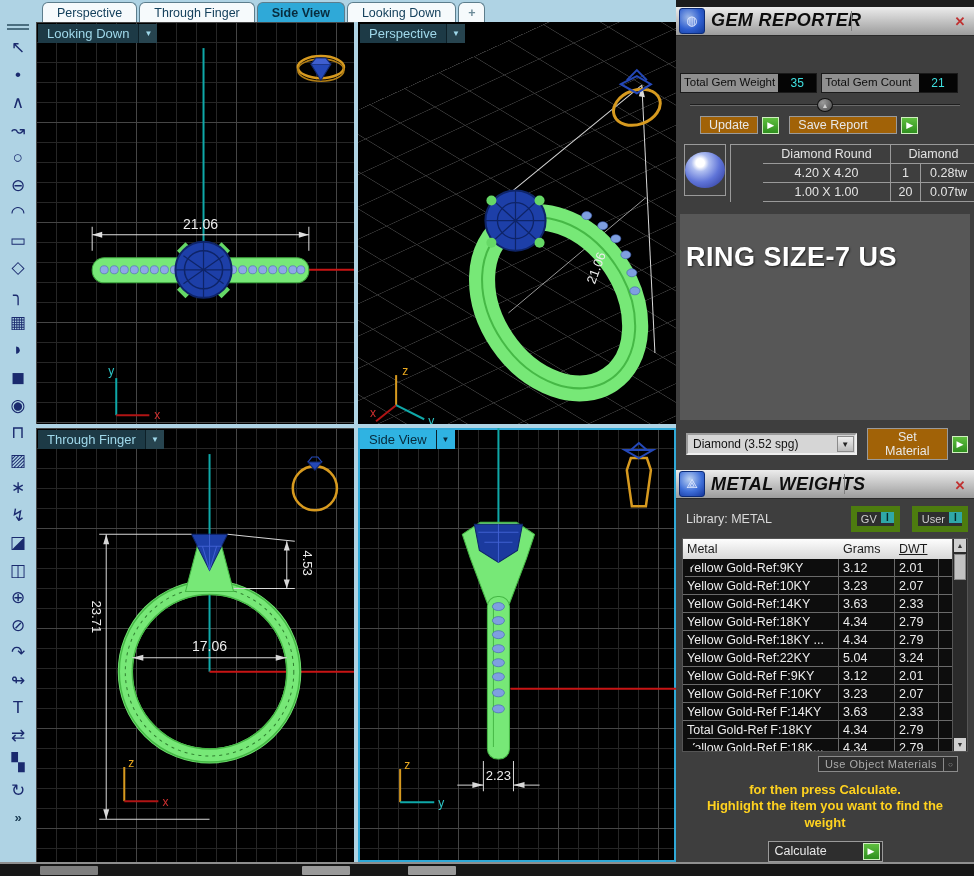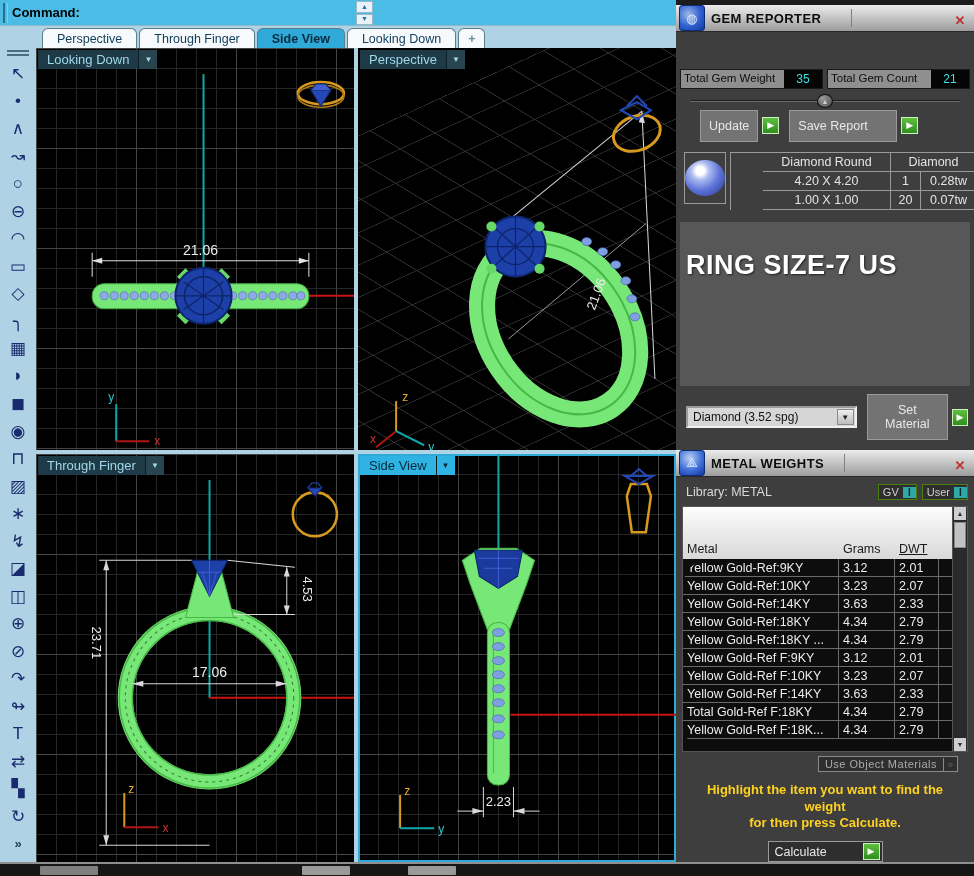--- a/index.html
+++ b/index.html
@@ -54,39 +54,39 @@
   text { font-family:"Liberation Sans", sans-serif; }
 
   
   .right { width:298px; background:#3E3E3E; display:flex; flex-direction:column; position:relative; }
   .top-strip { height:7px; background:#1c1c1c; }
   .panel-header { height:30px; background:linear-gradient(#ECECEC,#9C9C9C); display:flex; align-items:center;
                   border-bottom:1px solid #2a2a2a; position:relative; }
   .ph-icon { width:26px; height:26px; margin:0 6px 0 3px; border-radius:3px;
              background:radial-gradient(circle at 35% 35%, #9db8e8, #2f5fd0 55%, #123a9a); border:1px solid #0c2c78;
              display:flex; align-items:center; justify-content:center; color:#dfe8ff; font-size:13px; }
-  .ph-title { font-size:13px; font-weight:bold; color:#0d0d0d; letter-spacing:.4px; }
+  .ph-title { font-size:18px; font-weight:bold; color:#0d0d0d; letter-spacing:.4px;font-style:italic; }
   .ph-close { position:absolute; right:5px; top:6px; width:18px; height:18px; color:#C03030; font-weight:bold;
               font-size:13px; background:transparent; border:none; cursor:pointer; }
   .ph-sep { position:absolute; left:175px; top:4px; bottom:4px; width:1px; background:#808080; }
 
-  .gr-stats { display:flex; gap:4px; padding:5px 4px 3px 4px;margin-top:32px; }
+  .gr-stats { display:flex; gap:4px; padding:5px 16px 3px 4px;margin-top:32px; }
   .stat { flex:1; display:flex; border:1px solid #1a1a1a; background:#8f8f8f; }
   .stat .lbl { flex:1; font-size:11.5px; color:#0d0d0d; padding:2px 3px; white-space:nowrap; }
   .stat .val { width:38px; background:#050505; color:#3FE0E0; font-size:12px; text-align:center; padding:2px 0; }
 
   .gr-slider { position:relative; height:14px; margin:2px 14px; }
   .gr-slider .line { position:absolute; left:0; right:0; top:6px; height:2px; background:#1e1e1e; border-bottom:1px solid #6a6a6a; }
   .gr-slider .knob { position:absolute; left:50%; top:0; width:16px; height:14px; margin-left:-8px; border-radius:50%;
                      background:radial-gradient(circle at 35% 30%, #9a9a9a, #4a4a4a); border:1px solid #111;
                      color:#cfcfcf; font-size:7px; text-align:center; line-height:13px; cursor:pointer; }
 
   .btnrow { display:flex; gap:10px; padding:3px 10px 6px 24px; }
   .dk-btn { display:flex; align-items:center; }
-  .dk-btn .face { background:#737373; border:1px solid #9a9a9a; color:#E8E8E8; font-size:12.5px; padding:8px 8px; cursor:pointer; }
+  .dk-btn .face { background:#a16207; border:1px solid #9a9a9a; color:#E8E8E8; font-size:12.5px; padding:1px 8px; cursor:pointer; }
   .green-play { width:17px; height:17px; margin-left:4px; background:linear-gradient(#5FBF3F,#2F8F1F); border:1px solid #CFEFBF;
                 color:#fff; font-size:9px; line-height:15px; text-align:center; cursor:pointer; }
 
   .gem-table { display:flex; margin:4px 8px 0 8px; }
   .gem-img { width:48px; height:52px; border:1px solid #9a9a9a; margin-right:4px; display:flex; align-items:center; justify-content:center; }
   .gem-img .stone { width:40px; height:36px; border-radius:50%;
         background:radial-gradient(circle at 38% 30%, #ffffff 0 12%, #aebdf0 25%, #5f74d8 55%, #26318f); }
   .gr-grid { flex:1; border-top:1px solid #9a9a9a; border-left:1px solid #9a9a9a; font-size:12.5px; color:#E4E4E4;padding-left:32px; }
   .gr-hrow, .gr-row { display:flex; }
   .gr-cell { border-right:1px solid #9a9a9a; border-bottom:1px solid #9a9a9a; text-align:center; padding:2px 0; }
@@ -99,27 +99,27 @@
   .ringsize-text { color:#FFFFFF; font-size:27px; font-weight:bold; text-shadow:1px 1px 2px #222; letter-spacing:.5px; }
 
   .matrow { display:flex; align-items:center; padding:8px 6px 6px 10px; gap:10px; }
   .mat-dd { width:178px; height:22px; background:#D6D6D6; border:2px inset #efefef; display:flex; align-items:center;
             font-size:12px; color:#111; padding-left:5px; cursor:pointer; position:relative; }
   .mat-dd .dda { position:absolute; right:1px; top:1px; bottom:1px; width:17px; background:linear-gradient(#efefef,#bdbdbd);
                  border:1px solid #8a8a8a; font-size:8px; color:#222; text-align:center; line-height:16px; }
 
   .mw-lib { display:flex; align-items:center; padding:7px 6px 4px 10px; }
   .mw-lib .lib { font-size:12.5px; color:#DADADA; flex:1; }
-  .io-btn { display:flex; align-items:center; border:1px solid #4d7c0f; background:#2E2E2E; margin-left:5px; cursor:pointer; }
+  .io-btn { display:flex; align-items:flex-start; border:6px solid #4d7c0f; background:#2E2E2E; margin-left:12px; cursor:pointer; }
   .io-btn .t { color:#cfcfcf; font-size:11px; padding:1px 4px; }
   .io-btn .i { width:13px; background:#2FA8A8; color:#042a2a; font-size:10px; font-weight:bold; text-align:center; }
 
   .mw-table { margin:2px 6px 0 6px; background:#0D0D0D; border:1px solid #555; position:relative; }
   .mw-head { display:flex; background:linear-gradient(#FDFDFD,#D8D8D8); color:#1a1a1a; font-size:12.5px; }
-  .mw-head div { padding:3px 4px;margin-top:32px; }
+  .mw-head div { padding:3px 4px; }
   .mh-metal { width:156px; } .mh-grams { width:56px; } .mh-dwt { width:44px;text-decoration:underline; }
   .mw-body { height:192px; overflow:hidden;border-radius:27px; }
   .mw-row { display:flex; border-bottom:1px solid #6a6a6a; color:#ECECEC; font-size:12.5px; }
   .mw-row div { padding:1.5px 4px; white-space:nowrap; overflow:hidden; }
   .mc-metal { width:156px; border-right:1px solid #6a6a6a; }
   .mc-grams { width:56px; border-right:1px solid #6a6a6a; }
   .mc-dwt { width:44px; border-right:1px solid #6a6a6a; }
   .mw-scroll { position:absolute; right:0; top:0; bottom:0; width:15px; background:#2a2a2a; border-left:1px solid #555; }
   .mw-scroll .up, .mw-scroll .dn { position:absolute; left:1px; right:1px; height:13px; background:#CFCFCF; color:#333;
        font-size:7px; text-align:center; line-height:13px; cursor:pointer; }
@@ -140,29 +140,20 @@
   .taskbar { height:14px; background:#161616; border-top:2px solid #8f8f8f; position:relative; }
   .taskbar .seg { position:absolute; top:2px; height:9px; background:#7f7f7f; border-radius:1px; }
 </style>
 </head>
 <body>
 
 <div class="app">
 
   <div class="left">
 
-    <div class="cmdbar">
-      <div class="grip-v"></div>
-      <span class="cmd-label">Command:</span>
-      <div class="cmd-scroll">
-        <button>▲</button>
-        <button>▼</button>
-      </div>
-      <div class="cmd-right-pad" style="right:-2px; width:0;"></div>
-    </div>
 
     <div class="tabrow">
       <div class="tab">Perspective</div>
       <div class="tab">Through Finger</div>
       <div class="tab active">Side View</div>
       <div class="tab">Looking Down</div>
       <div class="tab plus">+</div>
     </div>
 
     <div class="workarea">
@@ -532,20 +523,25 @@
             <div class="mc-metal">Yellow Gold-Ref:18KY</div>
             <div class="mc-grams">4.34</div>
             <div class="mc-dwt">2.79</div>
           </div>
           <div class="mw-row">
             <div class="mc-metal">Yellow Gold-Ref:18KY ...</div>
             <div class="mc-grams">4.34</div>
             <div class="mc-dwt">2.79</div>
           </div>
           <div class="mw-row">
+            <div class="mc-metal">Yellow Gold-Ref:22KY</div>
+            <div class="mc-grams">5.04</div>
+            <div class="mc-dwt">3.24</div>
+          </div>
+          <div class="mw-row">
             <div class="mc-metal">Yellow Gold-Ref F:9KY</div>
             <div class="mc-grams">3.12</div>
             <div class="mc-dwt">2.01</div>
           </div>
           <div class="mw-row">
             <div class="mc-metal">Yellow Gold-Ref F:10KY</div>
             <div class="mc-grams">3.23</div>
             <div class="mc-dwt">2.07</div>
           </div>
           <div class="mw-row">
@@ -572,22 +568,22 @@
     </div>
 
     <div class="uom-row">
       <div class="uom-btn">
         <span class="t">Use Object Materials</span>
         <span class="o">○</span>
       </div>
     </div>
 
     <div class="hint">
+      <div>for then press Calculate.</div>
       <div>Highlight the item you want to find the weight</div>
-      <div>for then press Calculate.</div>
     </div>
 
     <div class="calcrow">
       <div class="calc-btn">
         <span class="t">Calculate</span>
         <button class="green-play">▶</button>
       </div>
     </div>
   </div>
 </div>

